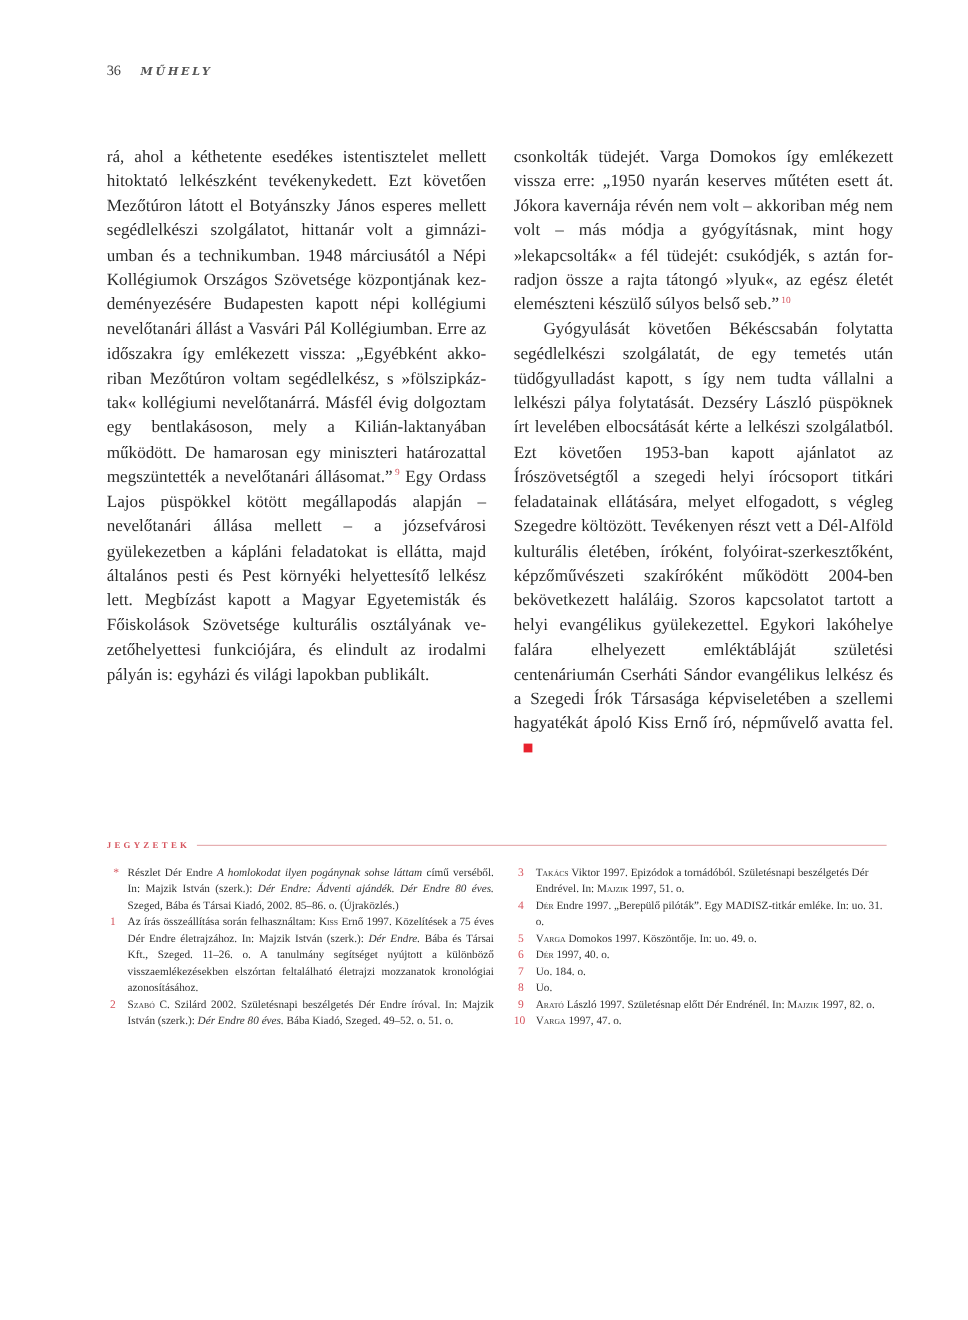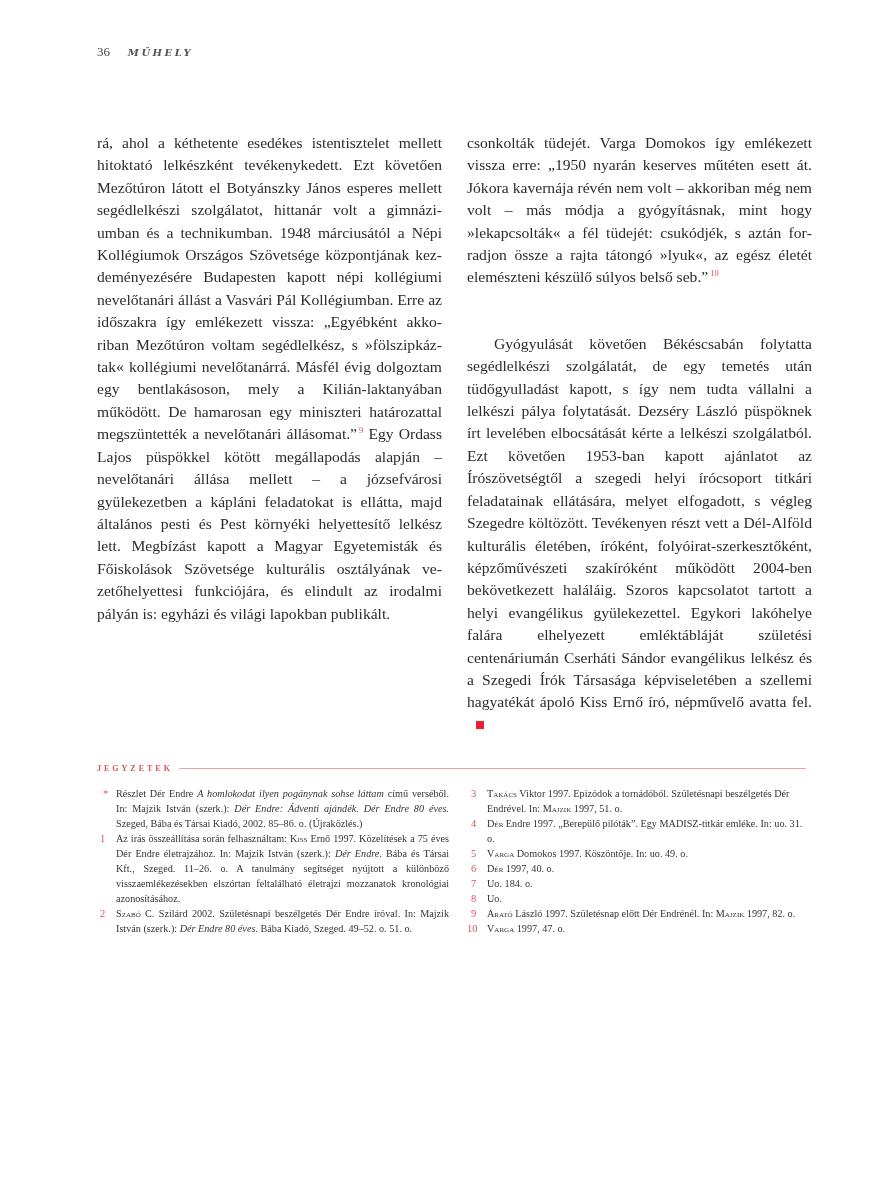--- a/index.html
+++ b/index.html
@@ -1,25 +1,25 @@
 <!DOCTYPE html>
 <html><head>
 <meta charset="utf-8">
 <style>
   html, body { margin: 0; padding: 0; background: #ffffff; }
   body { width: 880px; height: 1200px; position: relative; overflow: hidden;
          font-family: "DejaVu Serif", "Liberation Serif", serif; color: #2a2a2a; }
-  .running-head { position: absolute; left: 97px; top: 44px; font-size: 12px; color: #444; }
+  .running-head { position: absolute; left: 97px; top: 56px; font-size: 12px; color: #444; }
   .running-head .pgnum { font-family: "Liberation Serif", serif; font-size: 13px; }
   .running-head .section { margin-left: 14px; font-style: italic; font-weight: bold; letter-spacing: 2.5px; font-size: 10px; color: #555; }
 
   .col { position: absolute; top: 132px; width: 345px; font-family: "Liberation Serif", serif;
          font-size: 15.6px; line-height: 22.4px; text-align: justify; color: #2b2b2b; hyphens: manual; }
   .col p { margin: 0; }
-  .col p.indent { text-indent: 27px; margin-top: 44px; }
+  .col p.indent { text-indent: 27px; }
   .col-left { left: 97px; }
   .col-right { left: 467px; }
   sup.fn { color: #d6535c; font-size: 8.5px; vertical-align: super; line-height: 0; margin-left: 2px; }
   .end-mark { display: inline-block; width: 8px; height: 8px; background: #e8222e; margin-left: 9px; vertical-align: 1px; }
 
   .notes-head { position: absolute; left: 97px; top: 764px; width: 709px; display: flex; align-items: center; }
   .notes-label { font-family: "Liberation Serif", serif; font-size: 8px; letter-spacing: 3px; color: #d6535c; font-weight: bold; }
   .notes-rule { flex: 1; height: 1px; background: #e4a7a9; margin-left: 6px; }
 
   .notes-col { position: absolute; top: 786px; font-family: "Liberation Serif", serif; font-size: 10.2px;

